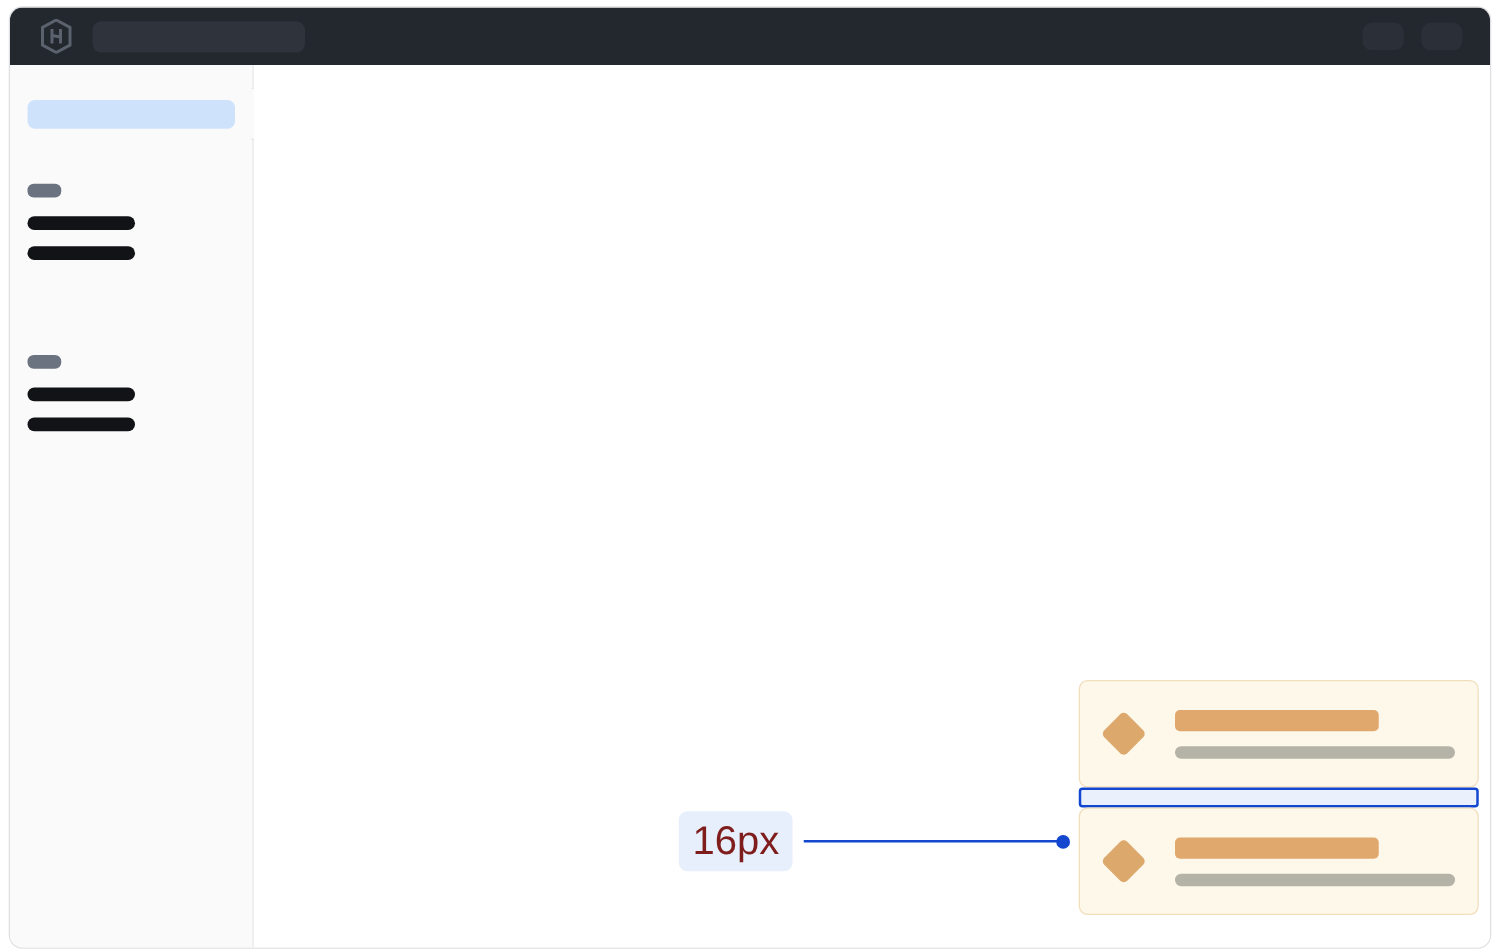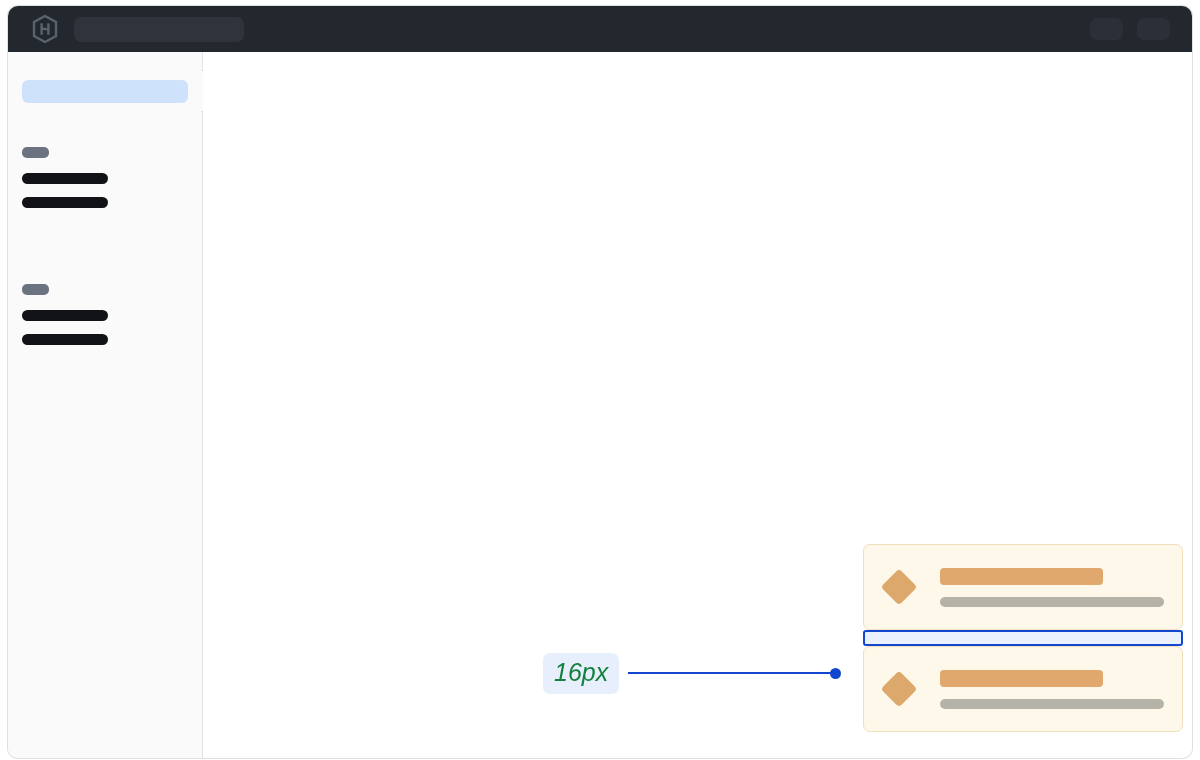--- a/index.html
+++ b/index.html
@@ -213,27 +213,26 @@
     position: absolute;
     left: 340px;
     top: 601px;
     display: flex;
     align-items: center;
     height: 40px;
   }
 
   .measure-pill {
     background: #e7effc;
-    color: #15803d;
-    font-size: 25px;
+    color: #7f1d1d;
+    font-size: 32px;
     line-height: 1;
     padding: 7px 11px 9px 11px;
     border-radius: 7px;
     font-family: "Liberation Sans", sans-serif;
-    font-style: italic;
   }
 
   .measure-line {
     width: 203px;
     height: 2px;
     background: #1347cf;
     margin-left: 9px;
   }
 
   .measure-dot {

